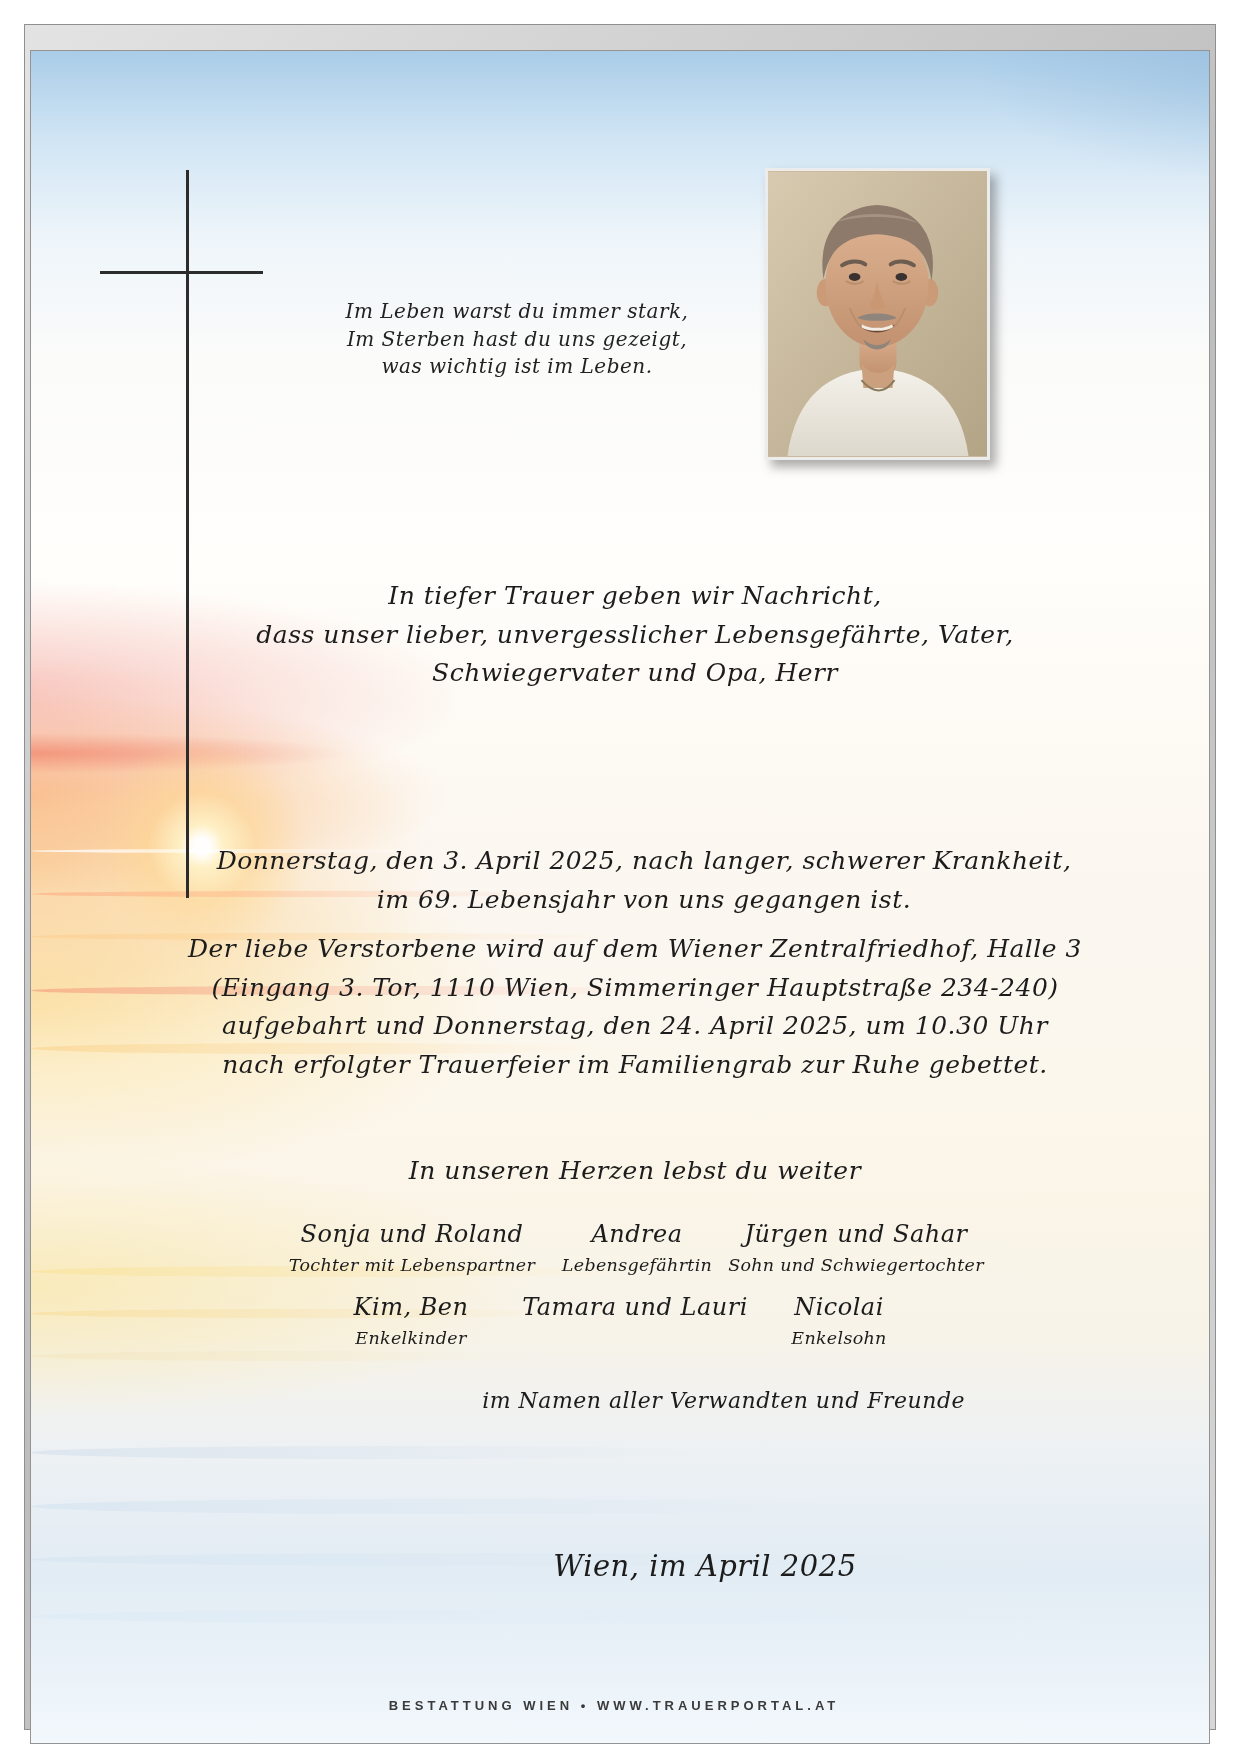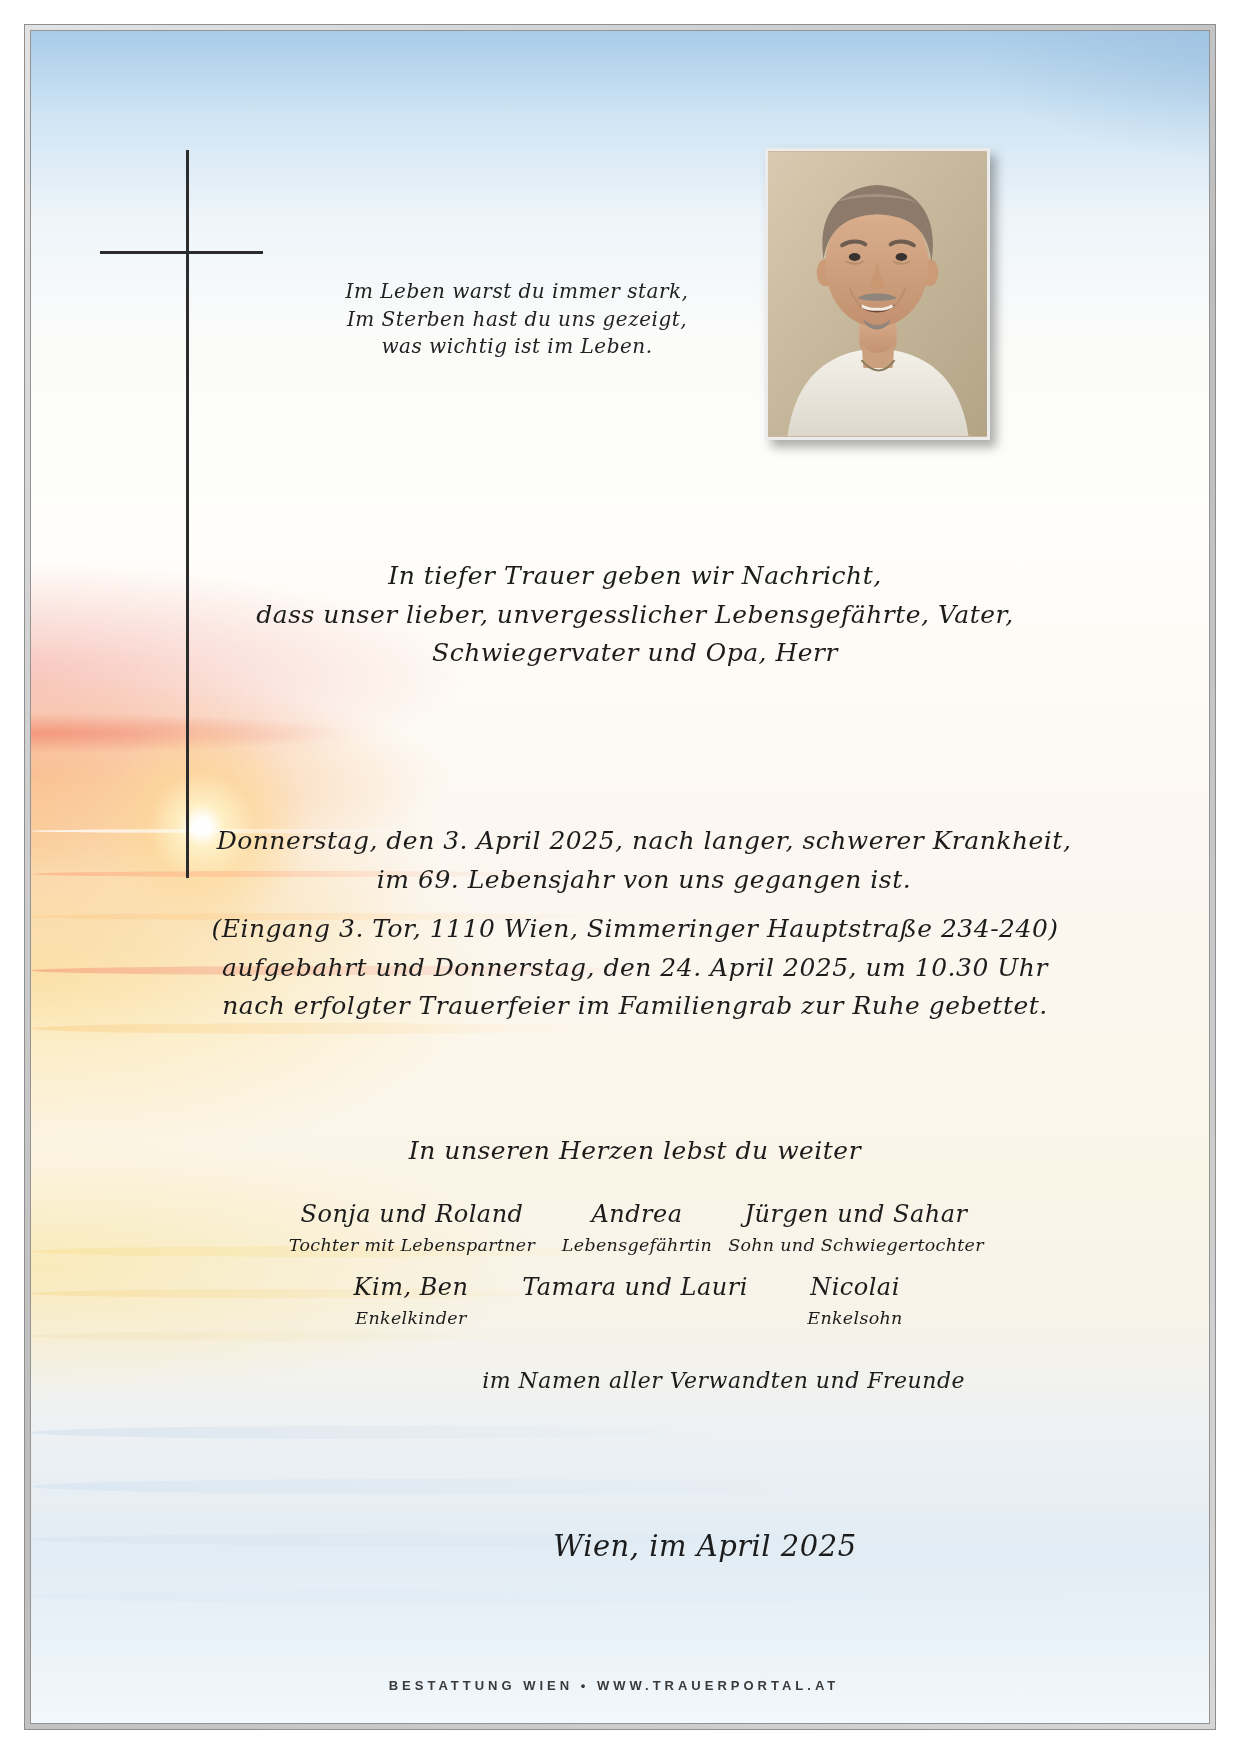--- a/index.html
+++ b/index.html
@@ -12,20 +12,21 @@
     border:1px solid #8f8f8f;
     background:linear-gradient(135deg,#e3e3e3,#bdbdbd 50%,#d7d7d7);
     padding:5px;
   }
   .frame-inner {
     width:100%; height:100%;
     border:1px solid #949494;
     background:#ffffff;
     position:relative;
     overflow:hidden;
+    margin-top:20px;
   }
 
   
   .art { position:absolute; inset:0; }
   .bg {
     position:absolute; inset:0;
     background:
       radial-gradient(circle at 14.5% 47%, rgba(255,255,255,0.98) 0.6%, rgba(255,244,200,0.85) 1.6%, rgba(255,215,140,0.45) 4%, rgba(255,210,140,0) 8%),
       radial-gradient(ellipse 36% 1.6% at 0% 41.5%, rgba(236,96,76,0.45), rgba(236,96,76,0) 75%),
       radial-gradient(ellipse 55% 9% at -4% 38%, rgba(242,146,138,0.5), rgba(242,146,138,0) 75%),
@@ -175,20 +176,21 @@
         <div>Schwiegervater und Opa, Herr</div>
       </div>
 
 
       <div class="maincol death script">
         <div>Donnerstag, den 3. April 2025, nach langer, schwerer Krankheit,</div>
         <div>im 69. Lebensjahr von uns gegangen ist.</div>
       </div>
 
       <div class="maincol funeral script">
+        <div>Der liebe Verstorbene wird auf dem Wiener Zentralfriedhof, Halle 3</div>
         <div>(Eingang 3. Tor, 1110 Wien, Simmeringer Hauptstraße 234-240)</div>
         <div>aufgebahrt und Donnerstag, den 24. April 2025, um 10.30 Uhr</div>
         <div>nach erfolgter Trauerfeier im Familiengrab zur Ruhe gebettet.</div>
       </div>
 
       <div class="maincol closing script">In unseren Herzen lebst du weiter</div>
 
       <div>
         <div class="fam-col" style="top:1169px; left:231px; width:300px;text-align:center;">
           <div class="fam-names">Sonja und Roland</div>
@@ -206,21 +208,21 @@
 
       <div>
         <div class="fam-col" style="top:1242px; left:230px; width:300px;">
           <div class="fam-names">Kim, Ben</div>
           <div class="fam-rel">Enkelkinder</div>
         </div>
         <div class="fam-col" style="top:1242px; left:454px; width:300px;">
           <div class="fam-names">Tamara und Lauri</div>
           <div class="fam-rel"></div>
         </div>
-        <div class="fam-col" style="top:1242px; left:674px; width:300px;">
+        <div class="fam-col" style="top:1242px; left:658px; width:300px;">
           <div class="fam-names">Nicolai</div>
           <div class="fam-rel">Enkelsohn</div>
         </div>
       </div>
 
       <div class="innameof script">im Namen aller Verwandten und Freunde</div>
 
       <div class="placedate script">Wien, im April 2025</div>
 
       <div class="footer">BESTATTUNG WIEN  •  WWW.TRAUERPORTAL.AT</div>

